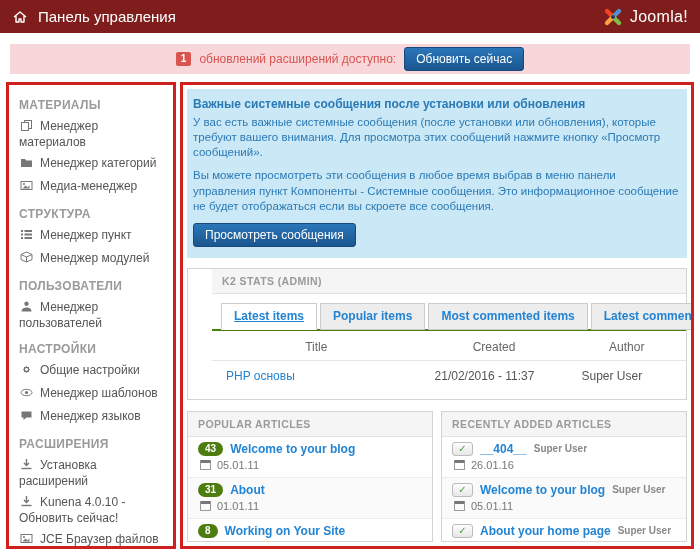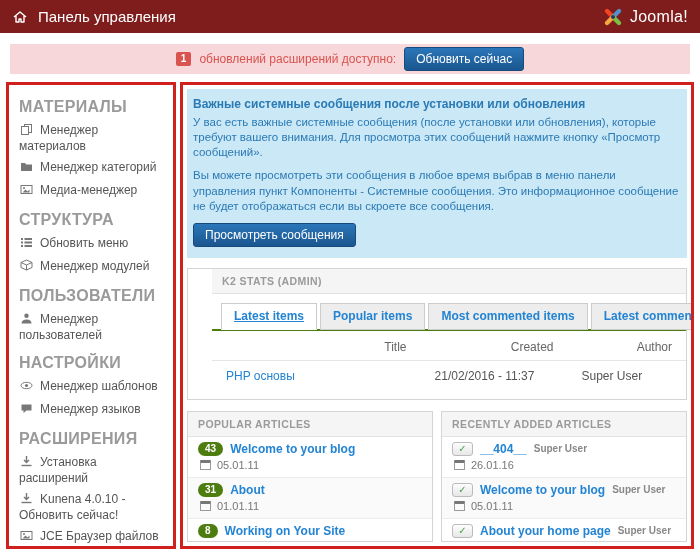--- a/index.html
+++ b/index.html
@@ -21,21 +21,21 @@
   .btn { background:linear-gradient(#2b76b9,#1a568f); color:#fff; font-size:12px;
     padding:4px 11px; border:1px solid #164a7d; border-radius:3px; cursor:pointer;
     font-family:"Liberation Sans", sans-serif; }
 
   
   .content { display:flex; margin:0 6px; gap:4px; align-items:stretch; }
   .red-frame { border:3px solid #cf201d; background:#fff; }
 
   
   .sidebar { width:170px; height:467px; padding:4px 6px 6px 10px; overflow:hidden; flex:none; }
-  .s-head { color:#9a9a9a; font-size:16px; font-weight:bold; letter-spacing:.3px;
+  .s-head { color:#9a9a9a; font-size:12px; font-weight:bold; letter-spacing:.3px;
     margin:9px 0 3px; }
   .s-item { font-size:12px; color:#555; padding:3.5px 0; line-height:14px; cursor:pointer; }
   .s-icon { display:inline-block; width:15px; margin-right:6px; text-align:center;
     vertical-align:-2px; }
 
   
   .main { flex:1; height:467px; padding:4px; display:flex; flex-direction:column; overflow:hidden; }
   .info-box { background:#cbe8f6; color:#2a7ab5; padding:8px 6px 11px; font-size:11.5px;
     line-height:1.32; }
   .info-box .ib-title { font-weight:bold; font-size:12px; margin-bottom:2px; }
@@ -46,21 +46,21 @@
   .panel-head { background:#f5f5f5; color:#9a9a9a; font-weight:bold; font-size:10.5px;
     letter-spacing:.4px; padding:6px 10px; border-bottom:1px solid #e2e2e2; }
 
   .k2 { margin-top:10px;padding-left:24px; }
   .tabs { display:flex; padding:9px 9px 0; border-bottom:2px solid #4d7c0f; }
   .tab { font-size:12px; font-weight:bold; color:#2384d3; padding:5px 12px 6px;
     border:1px solid #ccc; background:#ededed; margin-right:3px; margin-bottom:-1px;
     cursor:pointer; white-space:nowrap; }
   .tab.active { background:#fff; border-bottom-color:#fff; text-decoration:underline; }
   .k2 table { width:100%; border-collapse:collapse; font-size:12px; margin:2px 0 6px; }
-  .k2 th { text-align:right; color:#666; font-weight:normal; padding:7px 14px 6px;
+  .k2 th { text-align:center; color:#666; font-weight:normal; padding:7px 14px 6px;
     border-bottom:1px solid #e5e5e5; }
   .k2 td { padding:8px 14px 10px; color:#555; }
   a.blue-link { color:#2384d3; text-decoration:none; cursor:pointer; }
 
   .two-col { display:flex; gap:8px; margin-top:11px; flex:1; min-height:0; }
   .two-col .panel { flex:1; overflow:hidden; display:flex; flex-direction:column; }
   .article { padding:5px 10px 6px; border-top:1px solid #ececec; }
   .article:first-child { border-top:none; }
   .article:nth-child(even) { background:#fafafa; }
   .a-line1 { display:flex; align-items:center; gap:7px; }
@@ -126,33 +126,38 @@
     <div class="s-head">СТРУКТУРА</div>
     <div class="s-item"><span class="s-icon"><svg width="13" height="13" viewBox="0 0 13 13">
             <g fill="#777">
               <rect x="1" y="2" width="2" height="2"></rect>
               <rect x="1" y="5.5" width="2" height="2"></rect>
               <rect x="1" y="9" width="2" height="2"></rect>
               <rect x="4.5" y="2" width="7.5" height="2"></rect>
               <rect x="4.5" y="5.5" width="7.5" height="2"></rect>
               <rect x="4.5" y="9" width="7.5" height="2"></rect>
             </g>
-          </svg></span><span>Обновить меню</span></div>
+          </svg></span><span>Менеджер пункт</span></div>
     <div class="s-item"><span class="s-icon"><svg width="13" height="13" viewBox="0 0 13 13">
             <path d="M6.5 1L12 3.5v5L6.5 11 1 8.5v-5z" fill="none" stroke="#777"></path>
             <path d="M1 3.5l5.5 2.5L12 3.5M6.5 6v5" stroke="#777" fill="none"></path>
           </svg></span><span>Менеджер модулей</span></div>
 
     <div class="s-head">ПОЛЬЗОВАТЕЛИ</div>
     <div class="s-item"><span class="s-icon"><svg width="13" height="13" viewBox="0 0 13 13">
             <circle cx="6.5" cy="3.8" r="2.2" fill="#777"></circle>
             <path d="M1.5 11.5c0-2.8 2.2-4 5-4s5 1.2 5 4z" fill="#777"></path>
           </svg></span><span>Менеджер пользователей</span></div>
 
     <div class="s-head">НАСТРОЙКИ</div>
+    <div class="s-item"><span class="s-icon"><svg width="13" height="13" viewBox="0 0 13 13">
+            <rect x="4" y="4" width="5" height="5" fill="#777"></rect>
+            <rect x="4" y="4" width="5" height="5" fill="#777" transform="rotate(45 6.5 6.5)"></rect>
+            <circle cx="6.5" cy="6.5" r="1.4" fill="#fff"></circle>
+          </svg></span><span>Общие настройки</span></div>
     <div class="s-item"><span class="s-icon"><svg width="13" height="13" viewBox="0 0 13 13">
             <ellipse cx="6.5" cy="6.5" rx="5.5" ry="3.2" fill="none" stroke="#777"></ellipse>
             <circle cx="6.5" cy="6.5" r="1.6" fill="#777"></circle>
           </svg></span><span>Менеджер шаблонов</span></div>
     <div class="s-item"><span class="s-icon"><svg width="13" height="13" viewBox="0 0 13 13">
             <path d="M1.5 2.5h10v6h-5l-3 2.5v-2.5h-2z" fill="#777"></path>
           </svg></span><span>Менеджер языков</span></div>
 
     <div class="s-head">РАСШИРЕНИЯ</div>
     <div class="s-item"><span class="s-icon"><svg width="13" height="13" viewBox="0 0 13 13">

